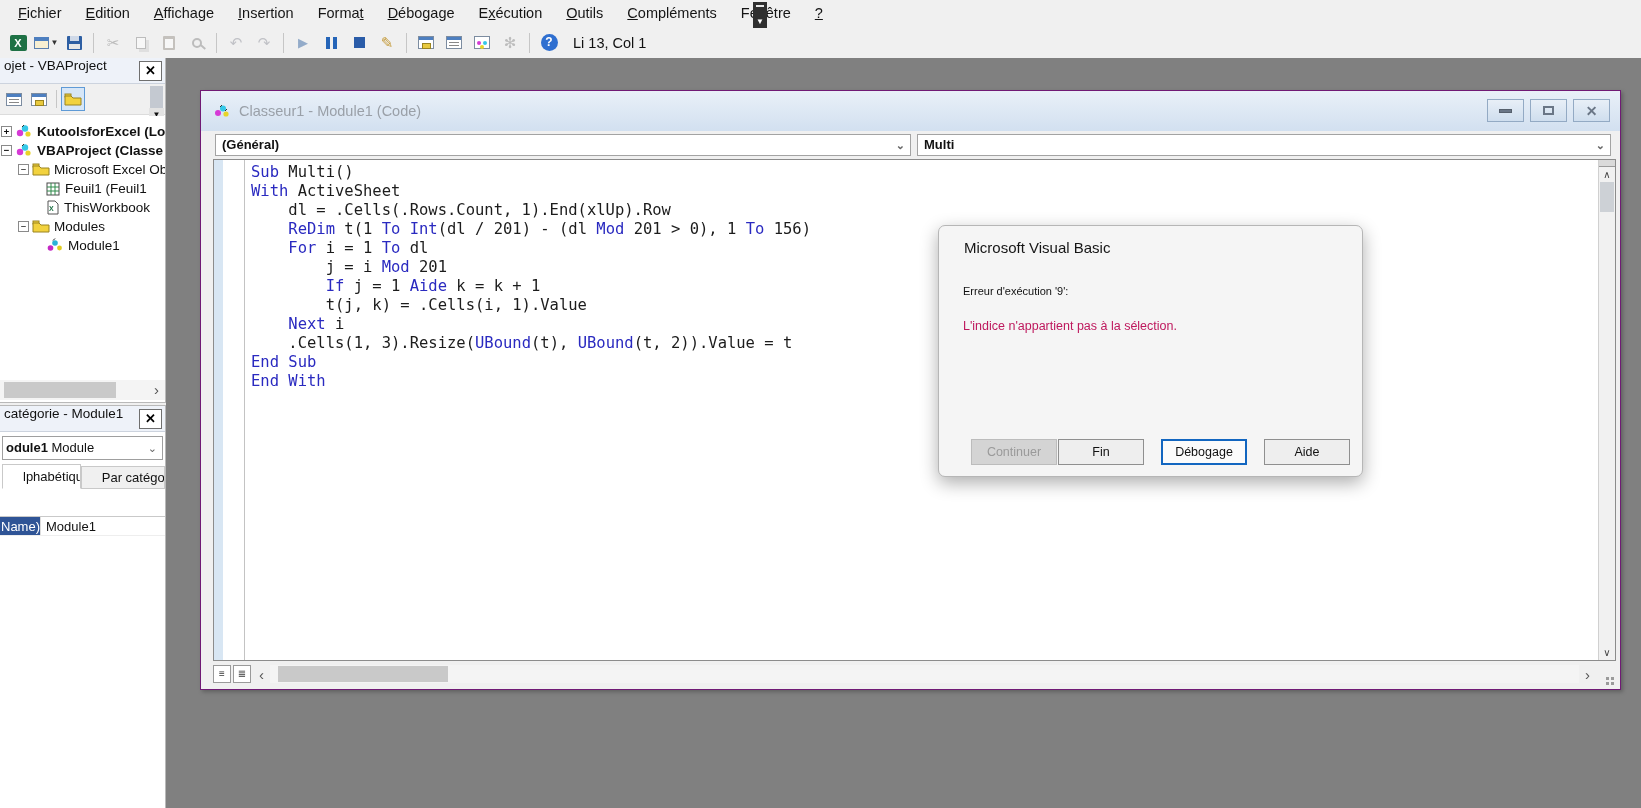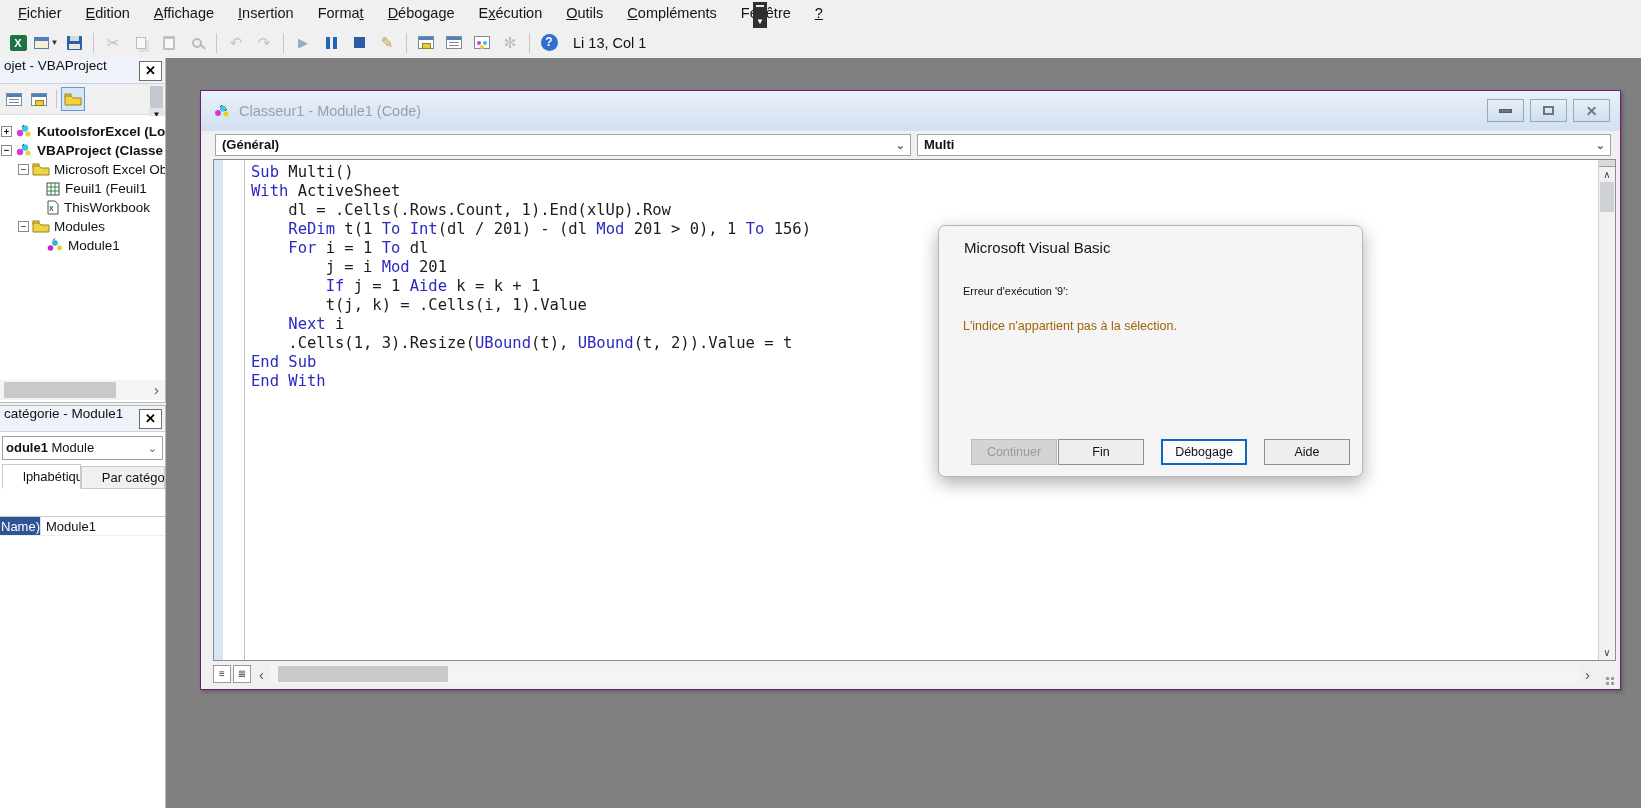--- a/index.html
+++ b/index.html
@@ -133,21 +133,21 @@
   .hthumb{position:absolute;left:8px;top:1px;width:170px;height:16px;background:#c9c9c9}
   .grip{width:16px;height:16px;position:relative;flex:none;margin-left:4px}
   .grip::before{content:"";position:absolute;right:2px;bottom:2px;width:3px;height:3px;background:#9a9a9a;
                 box-shadow:-5px 5px 0 #9a9a9a,0 5px 0 #9a9a9a,-5px 0 0 #9a9a9a}
 
   
   .dialog{position:absolute;left:772px;top:167px;width:425px;height:252px;background:#f5f5f5;
           border:1px solid #b6b6b6;border-radius:7px;box-shadow:0 6px 18px rgba(0,0,0,.32)}
   .dlg-title{position:absolute;left:25px;top:13px;font-size:15px;color:#151515}
   .dlg-line1{position:absolute;left:24px;top:59px;font-size:11px;color:#111}
-  .dlg-line2{position:absolute;left:24px;top:93px;font-size:12.5px;color:#a16207}
+  .dlg-line2{position:absolute;left:24px;top:93px;font-size:12.5px;color:#be185d}
   .dbtn{position:absolute;top:0;width:86px;height:26px;font-size:12.5px;background:#eee;
         border:1px solid #8f8f8f;text-align:center;line-height:24px;color:#111}
   .dbtn.dis{background:#d4d4d4;border-color:#bcbcbc;color:#9a9a9a}
   .dbtn.focus{background:#fbfbfb;border:2px solid #1266c0;line-height:22px}
   .dlg-btnrow{position:absolute;left:0;right:0;top:213px;height:27px}
 </style>
 </head>
 <body>
 
 <div id="page">

